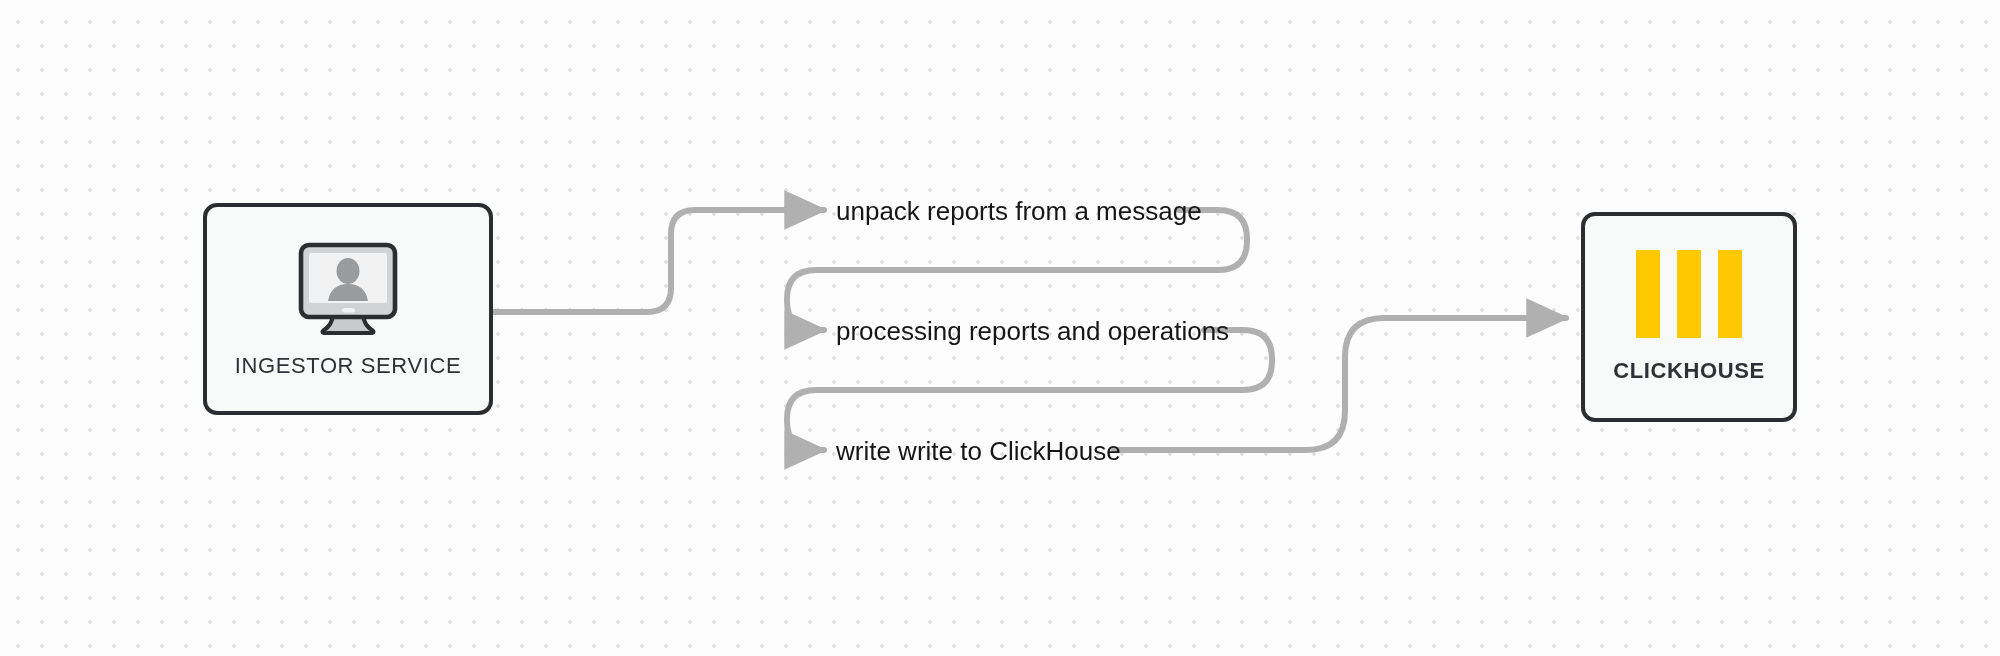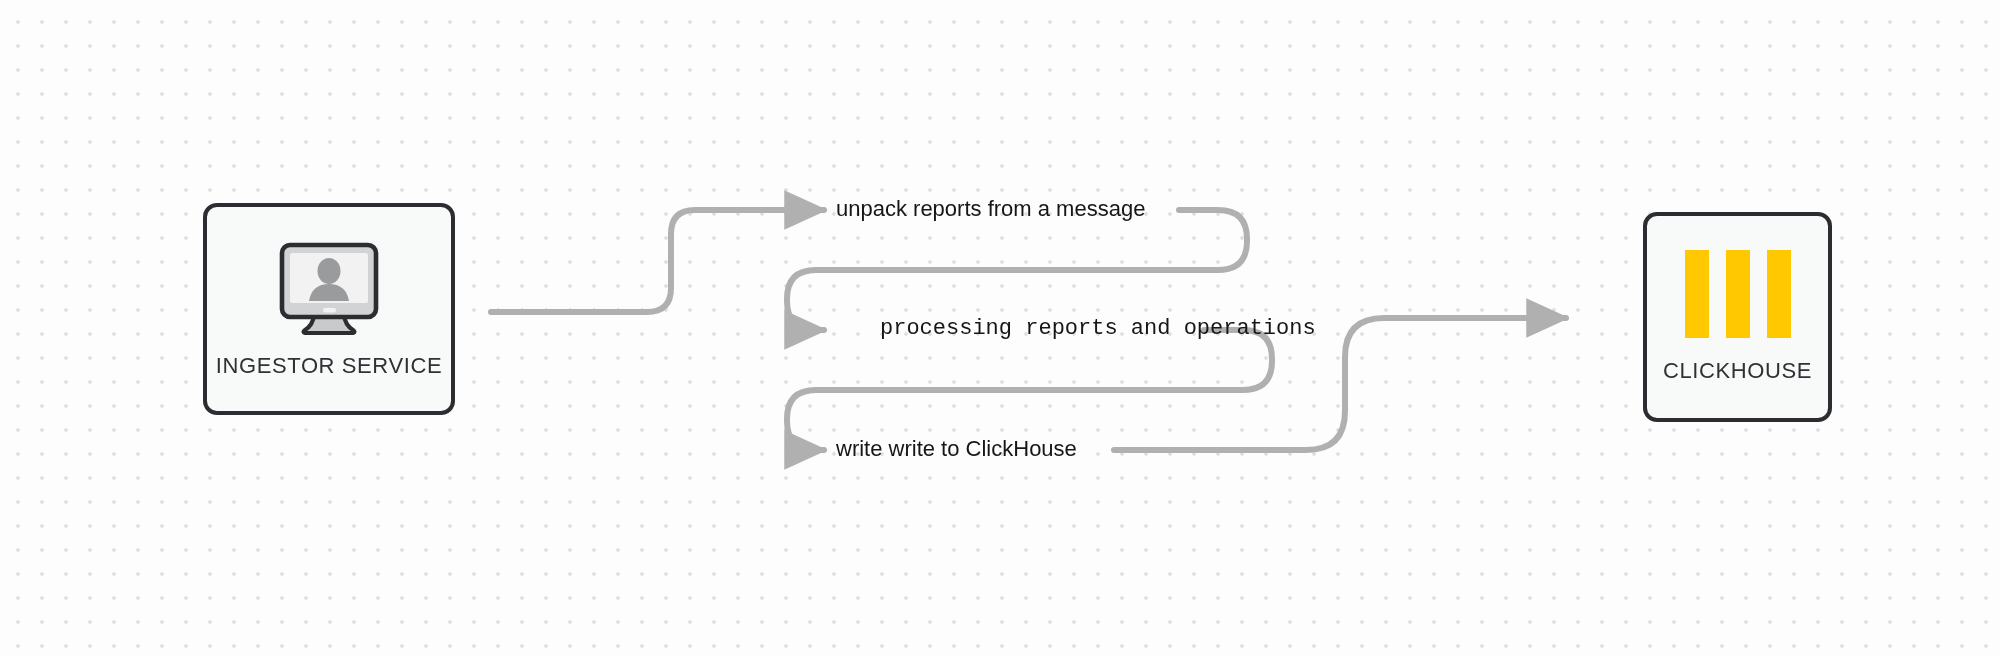--- a/index.html
+++ b/index.html
@@ -33,28 +33,29 @@
     border: 4px solid #2b2d31;
     border-radius: 14px;
     display: flex;
     flex-direction: column;
     align-items: center;
     justify-content: center;
   }
   #node-ingestor {
     left: 203px;
     top: 203px;
-    width: 252px;
+    width: 290px;
     height: 212px;
   }
   #node-clickhouse {
-    left: 1643px;
+    left: 1581px;
     top: 212px;
-    width: 189px;
+    width: 216px;
     height: 210px;
+    font-weight: bold;
   }
   .node-label {
     font-size: 22px;
     letter-spacing: 0.6px;
     color: #2f3134;
     white-space: nowrap;
   }
   #node-ingestor .node-label { margin-top: 14px; }
   #node-clickhouse .node-label { margin-top: 20px; }
 
@@ -70,28 +71,28 @@
   }
   .ch-bar {
     width: 24px;
     height: 88px;
     background: #ffc800;
   }
 
   
   .edge-label {
     position: absolute;
-    font-size: 22px;
+    font-size: 26px;
     color: #161616;
     white-space: nowrap;
     background: transparent;
     line-height: 1;
   }
   #edge-label-1 { left: 836px; top: 198px; }
-  #edge-label-2 { left: 880px; top: 318px; font-family: Liberation Mono, monospace; }
+  #edge-label-2 { left: 836px; top: 318px; }
   #edge-label-3 { left: 836px; top: 438px; }
 </style>
 </head>
 <body>
 
 <div id="canvas">
 
   <svg id="edge-layer" viewBox="0 0 2000 656" xmlns="http://www.w3.org/2000/svg">
     <defs>
       <marker id="arrow" viewBox="0 0 10 10" refX="9.2" refY="5" markerWidth="7.2" markerHeight="7.2" orient="auto-start-reverse">

